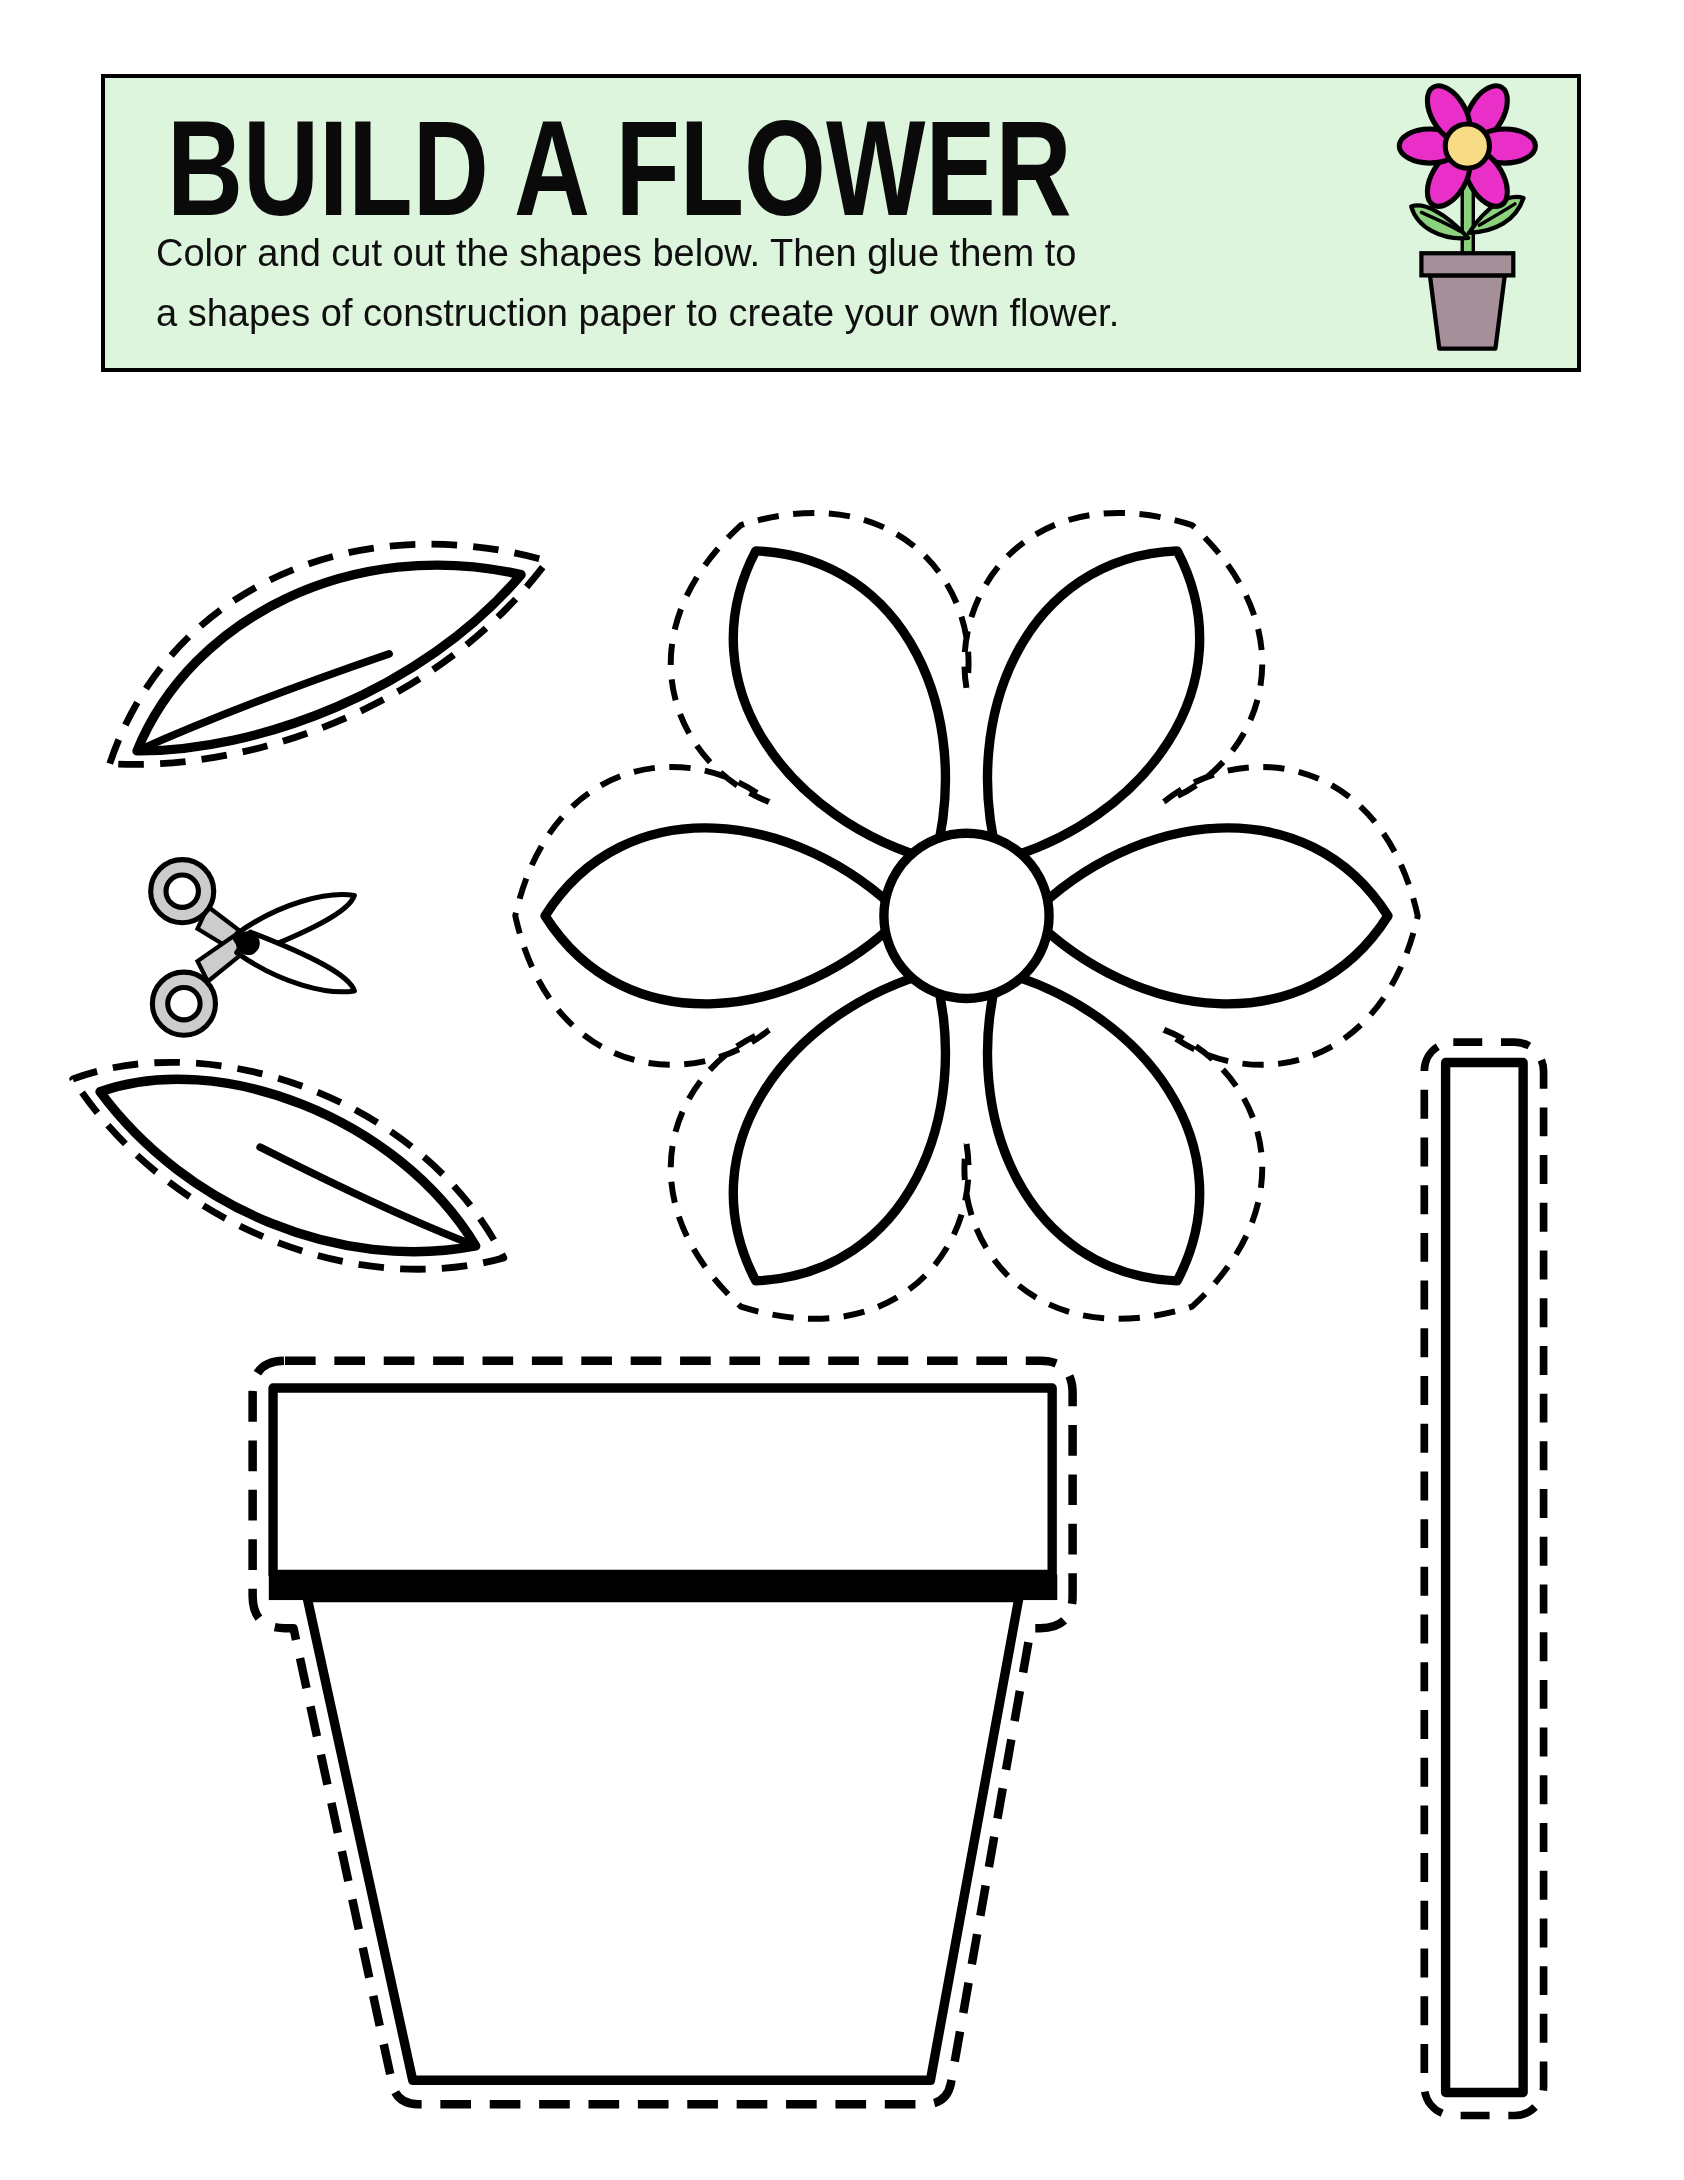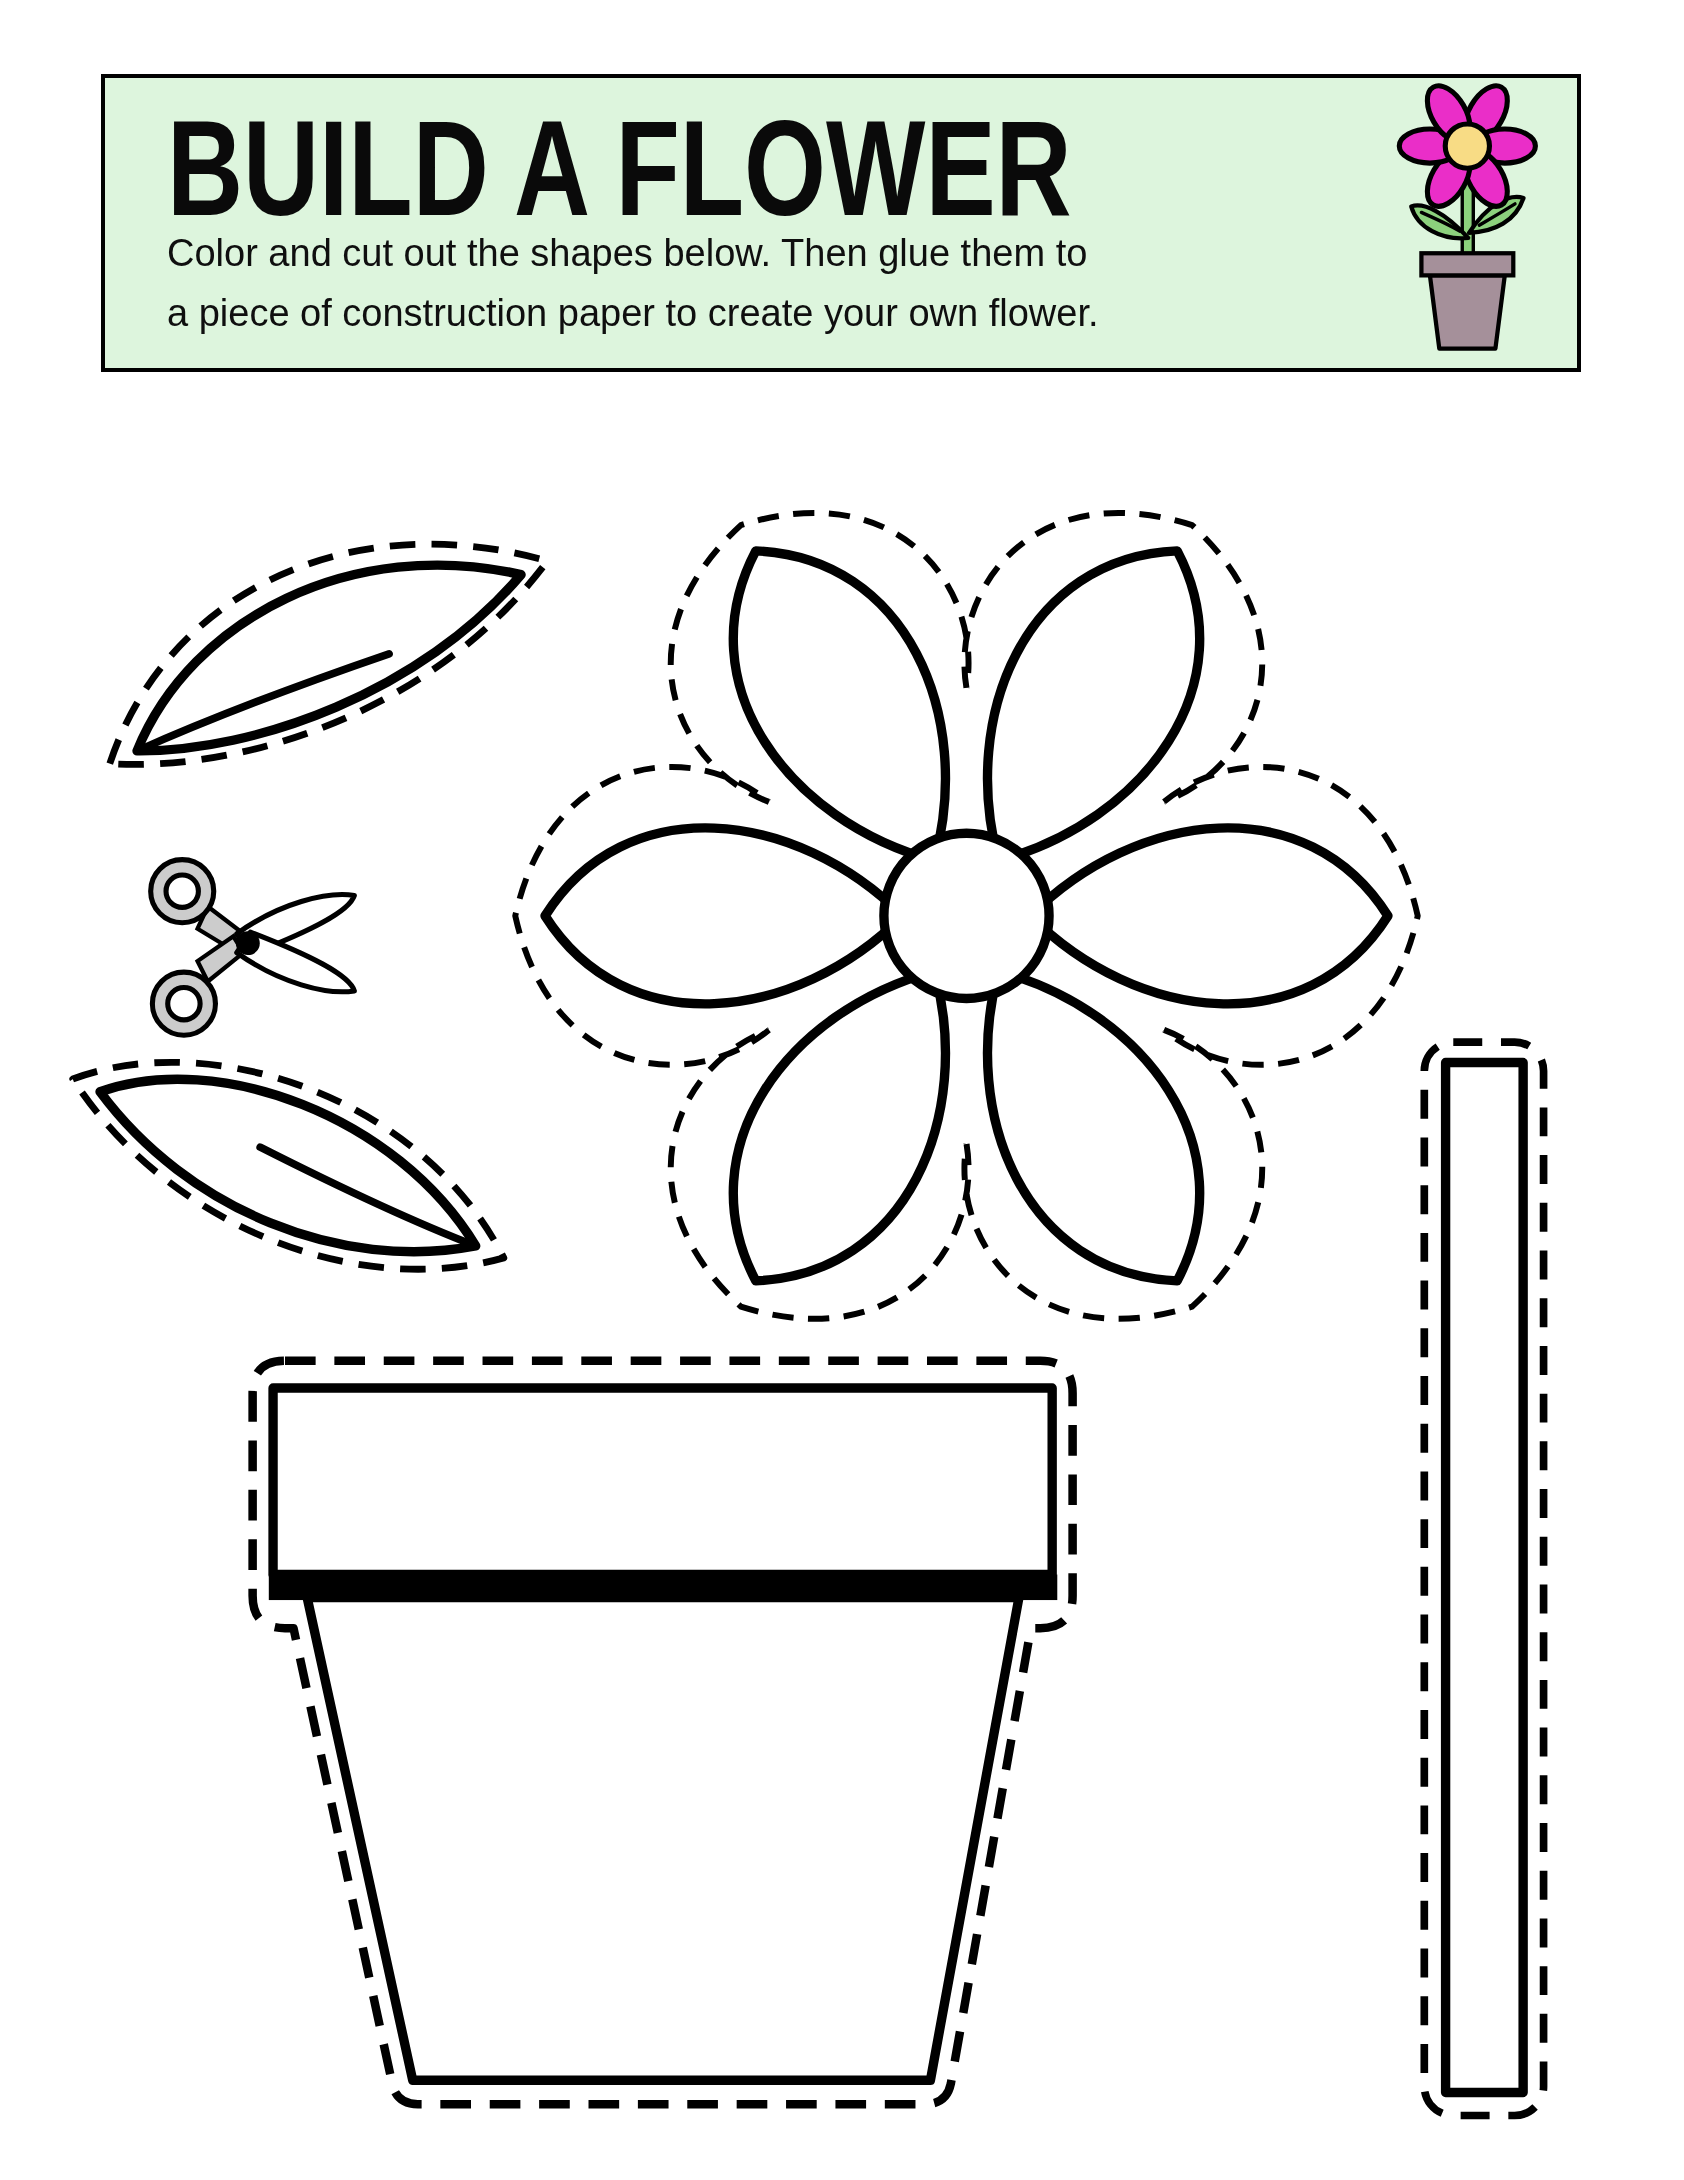--- a/index.html
+++ b/index.html
@@ -20,21 +20,21 @@
     left:167px;top:101px;
     font-size:135px;
     font-weight:bold;
     color:#0a0a0a;
     line-height:1;
     white-space:nowrap;
     transform:scaleX(0.78);
     transform-origin:left top;
   }
   #instructions{
-    left:167px;top:223px;
+    left:156px;top:223px;
     font-size:38px;
     color:#0f0f0f;
     line-height:60px;
     white-space:nowrap;
   }
   #footer{
     left:0;top:2123px;width:100%;
     text-align:center;
     font-size:36px;
   }
@@ -47,21 +47,21 @@
 <body>
 
 <div id="page">
 
   <div id="banner" class="abs" style="background-color: rgb(221, 245, 221);"></div>
 
   <div id="title" class="abs">BUILD A FLOWER</div>
 
   <div id="instructions" class="abs">
     <div>Color and cut out the shapes below. Then glue them to</div>
-    <div>a piece of construction paper to create your own flower.</div>
+    <div>a shapes of construction paper to create your own flower.</div>
   </div>
 
   <svg class="abs" style="left:1377px;top:78px;" width="179" height="285" viewBox="0 0 210 335">
 
     <rect x="100" y="88" width="13" height="125" stroke="#000" stroke-width="4" fill="#8cd17d"></rect>
 
     <path d="M 107 188 C 80 158, 55 146, 40 151 C 47 176, 76 191, 107 188 Z" stroke="#000" stroke-width="5" stroke-linejoin="round" fill="#8cd17d"></path>
     <path d="M 108 182 C 130 148, 155 136, 172 141 C 163 168, 138 181, 108 182 Z" stroke="#000" stroke-width="5" stroke-linejoin="round" fill="#8cd17d"></path>
     <path d="M 52 158 C 70 166, 84 172, 97 180" fill="none" stroke="#000" stroke-width="4" stroke-linecap="round"></path>
     <path d="M 162 148 C 146 158, 132 166, 120 173" fill="none" stroke="#000" stroke-width="4" stroke-linecap="round"></path>

